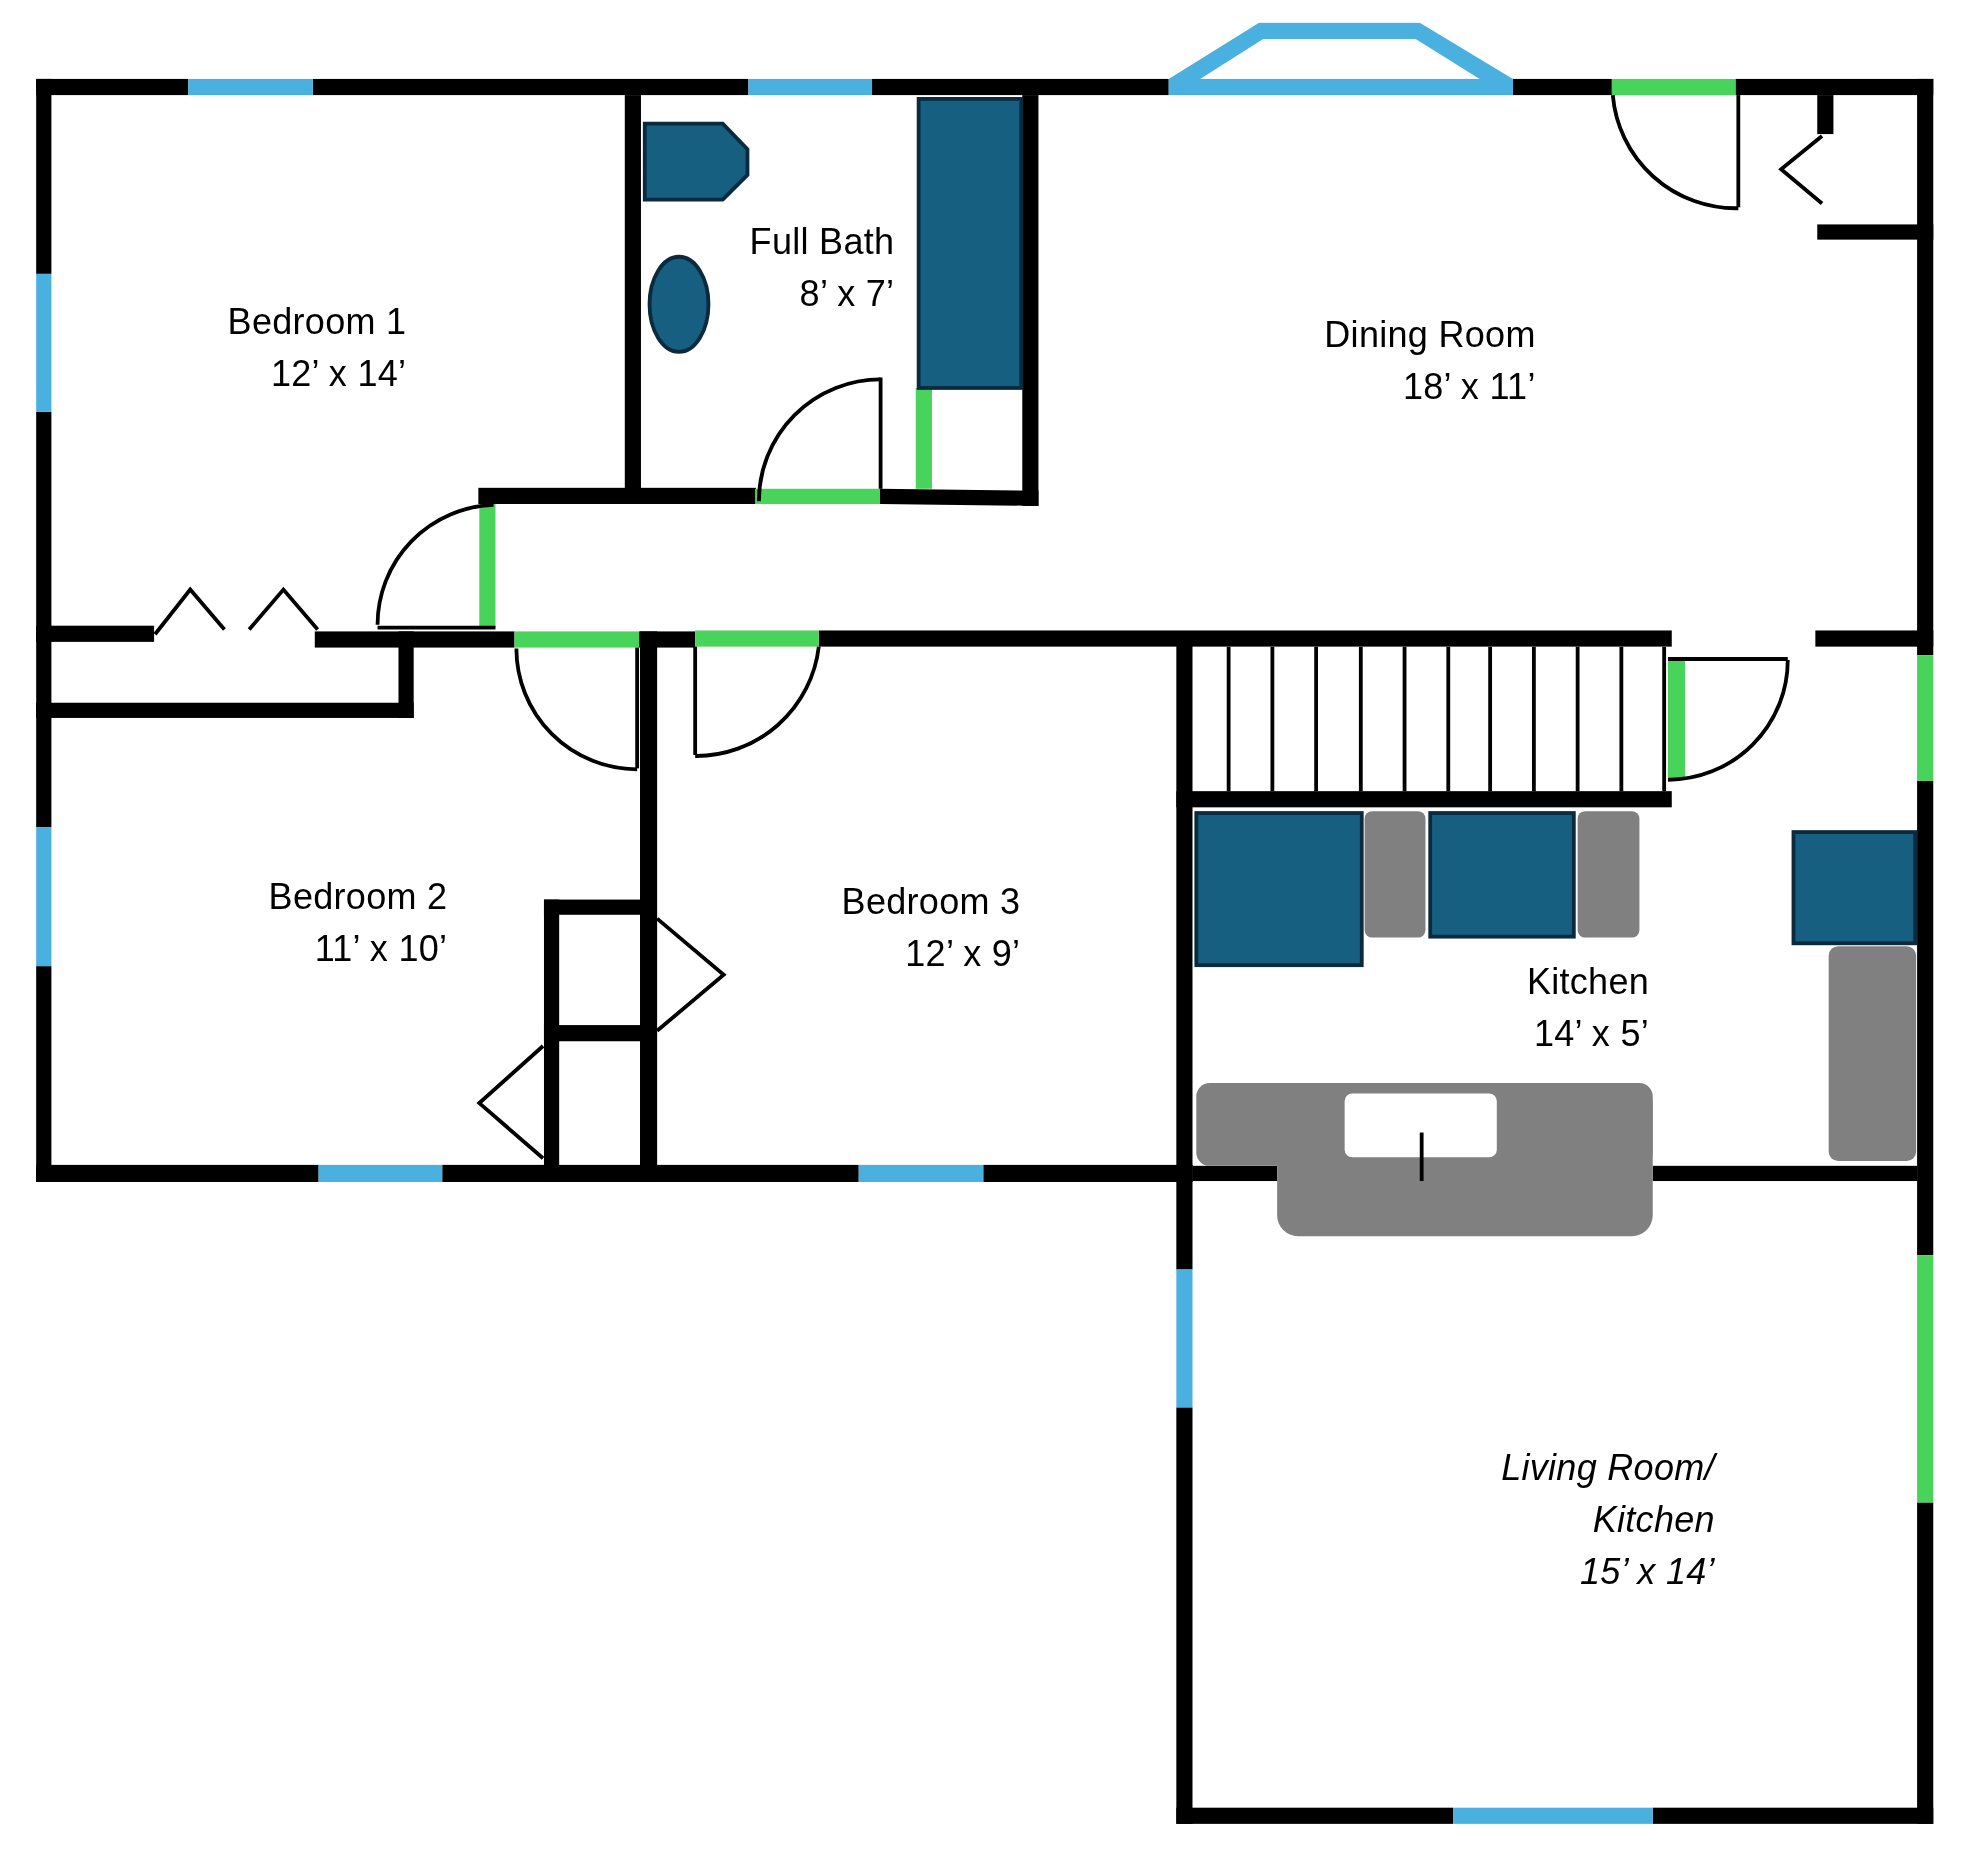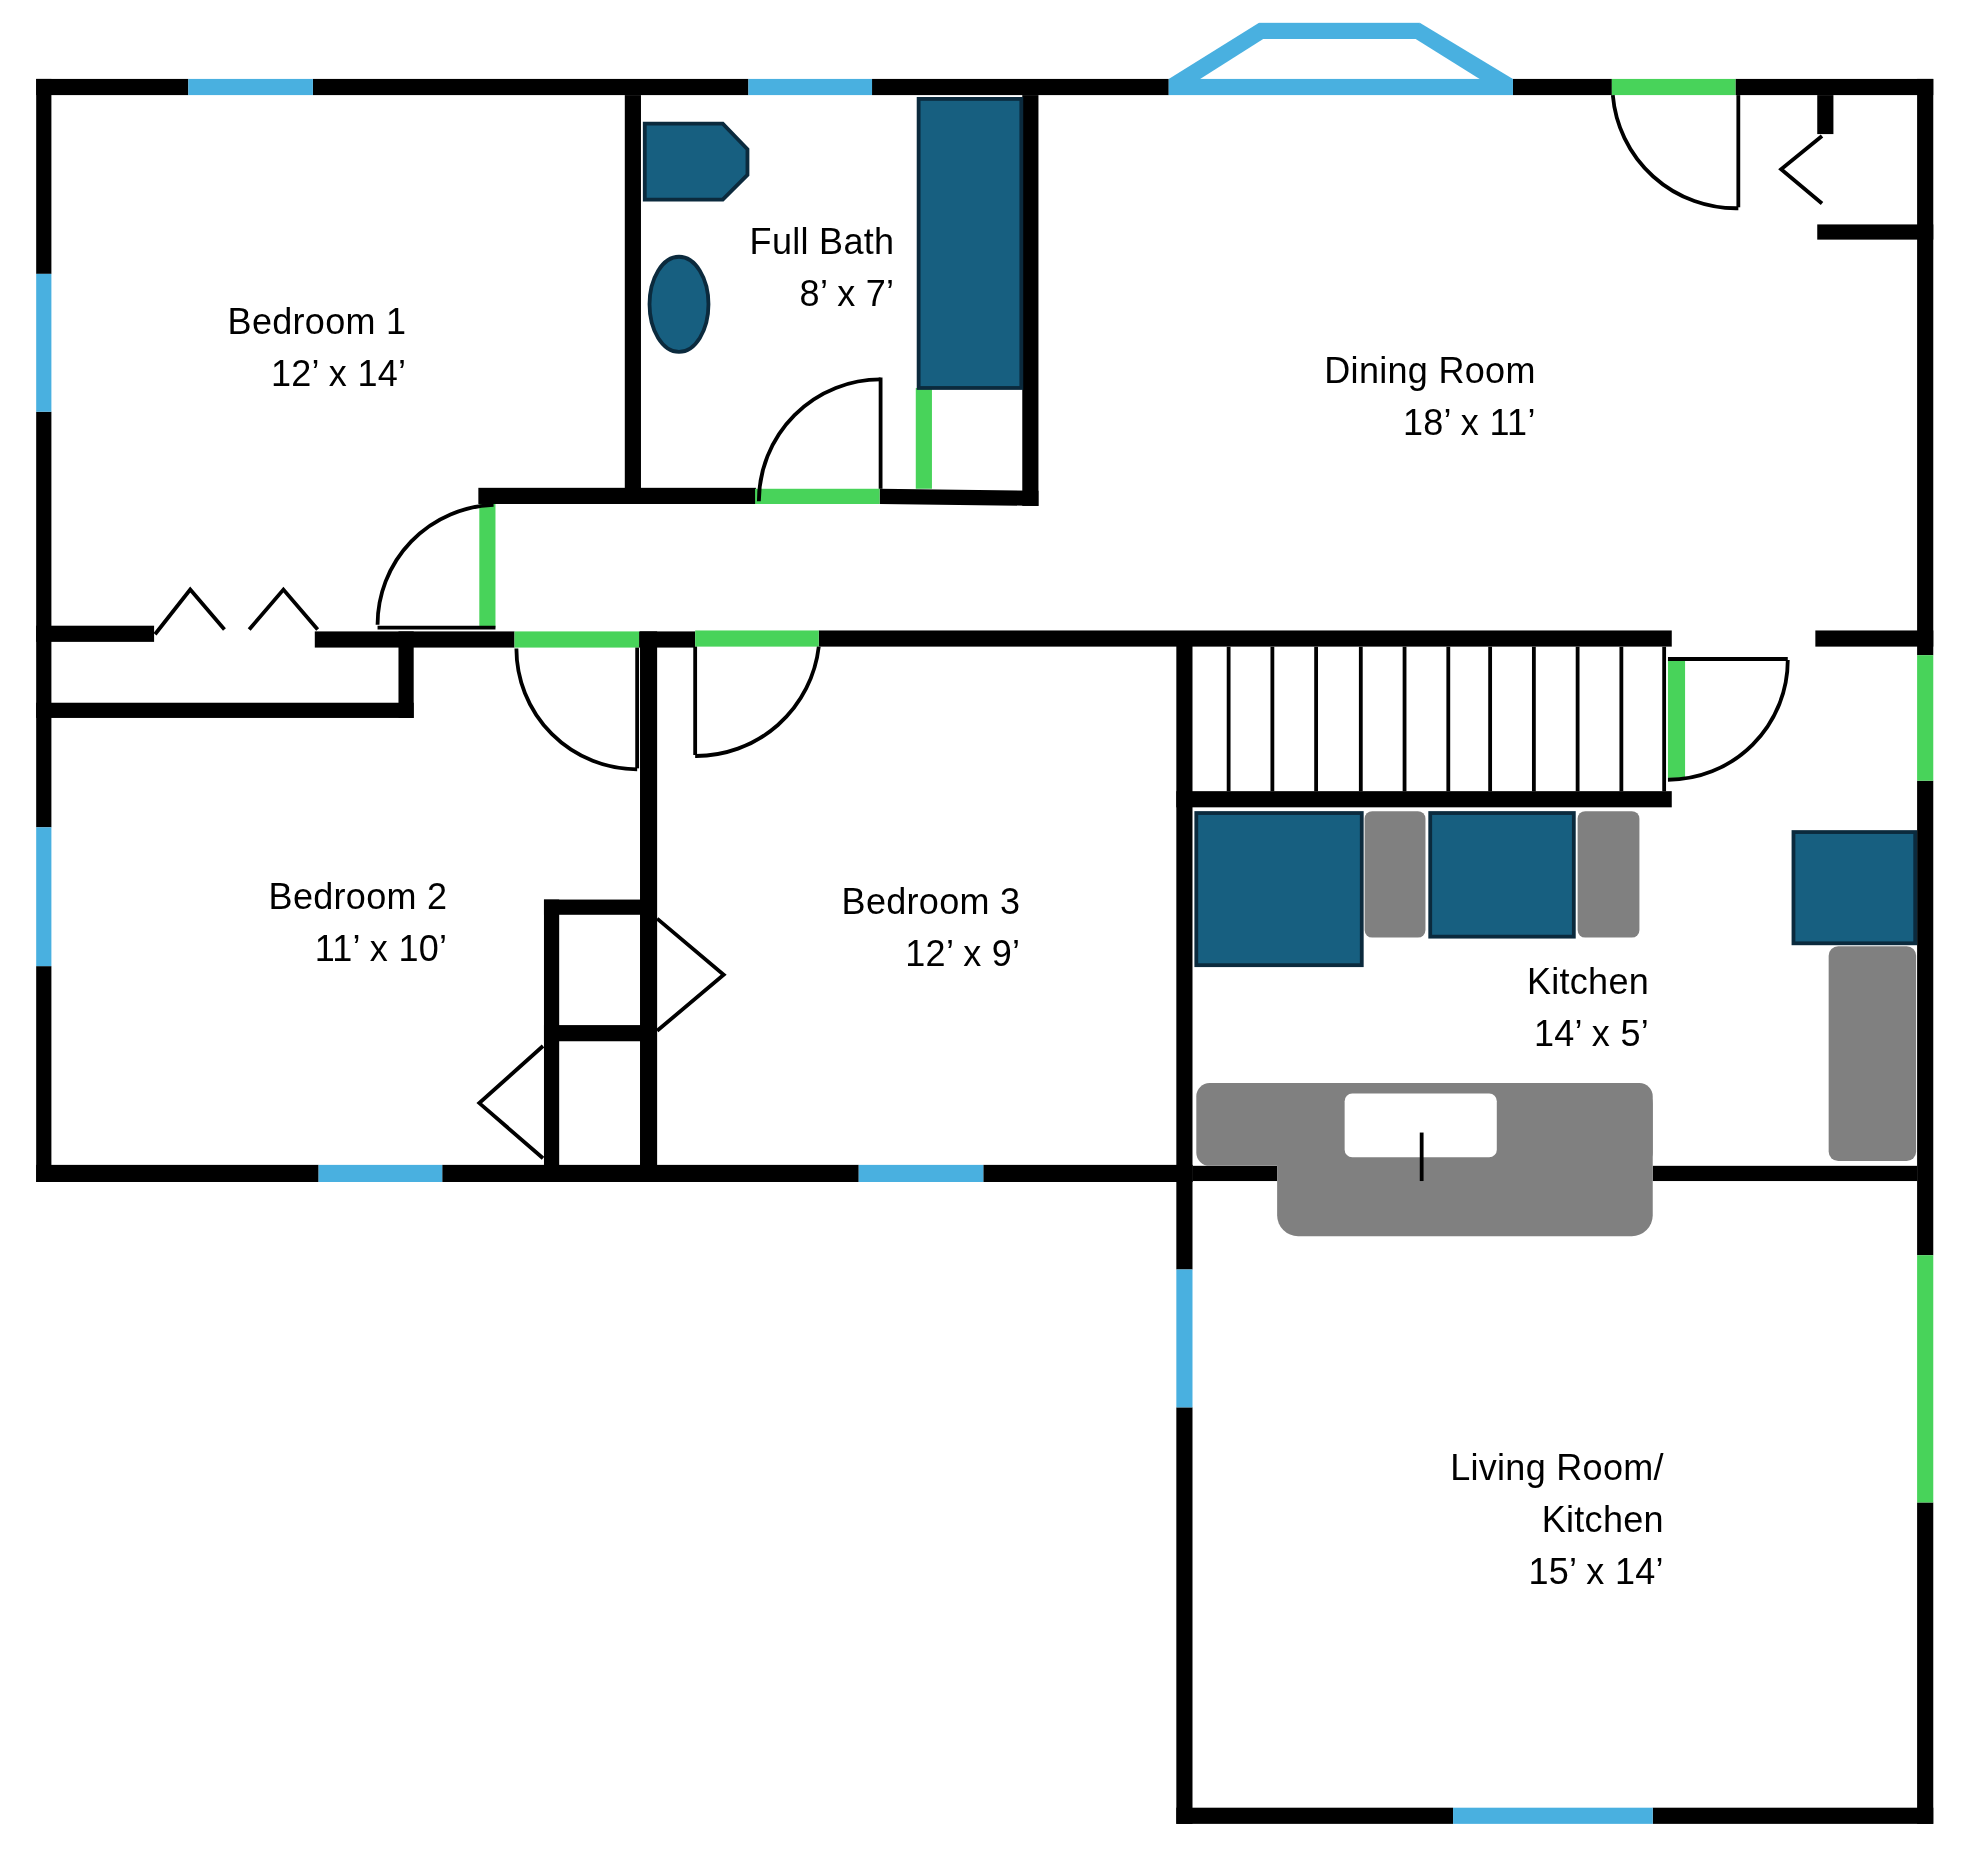--- a/index.html
+++ b/index.html
@@ -180,34 +180,34 @@
 </svg>
 
 <div class="label" style="left:317px; top:296px;">
   <span>Bedroom 1</span>
   <span>12’ x 14’</span>
 </div>
 <div class="label" style="left:822px; top:216px;">
   <span>Full Bath</span>
   <span>8’ x 7’</span>
 </div>
-<div class="label" style="left:1430px; top:309px;margin-top:36px;">
+<div class="label" style="left:1430px; top:309px;">
   <span>Dining Room</span>
   <span>18’ x 11’</span>
 </div>
 <div class="label" style="left:314px; top:871px;margin-left:44px;">
   <span>Bedroom 2</span>
   <span>11’ x 10’</span>
 </div>
 <div class="label" style="left:931px; top:876px;">
   <span>Bedroom 3</span>
   <span>12’ x 9’</span>
 </div>
 <div class="label" style="left:1588px; top:956px;">
   <span>Kitchen</span>
   <span>14’ x 5’</span>
 </div>
-<div class="label" style="left:1557px; top:1442px;">
+<div class="label" style="left:1608px; top:1442px;font-style:italic;">
   <span>Living Room/</span>
   <span>Kitchen</span>
   <span>15’ x 14’</span>
 </div>
 
 
 </body></html>

